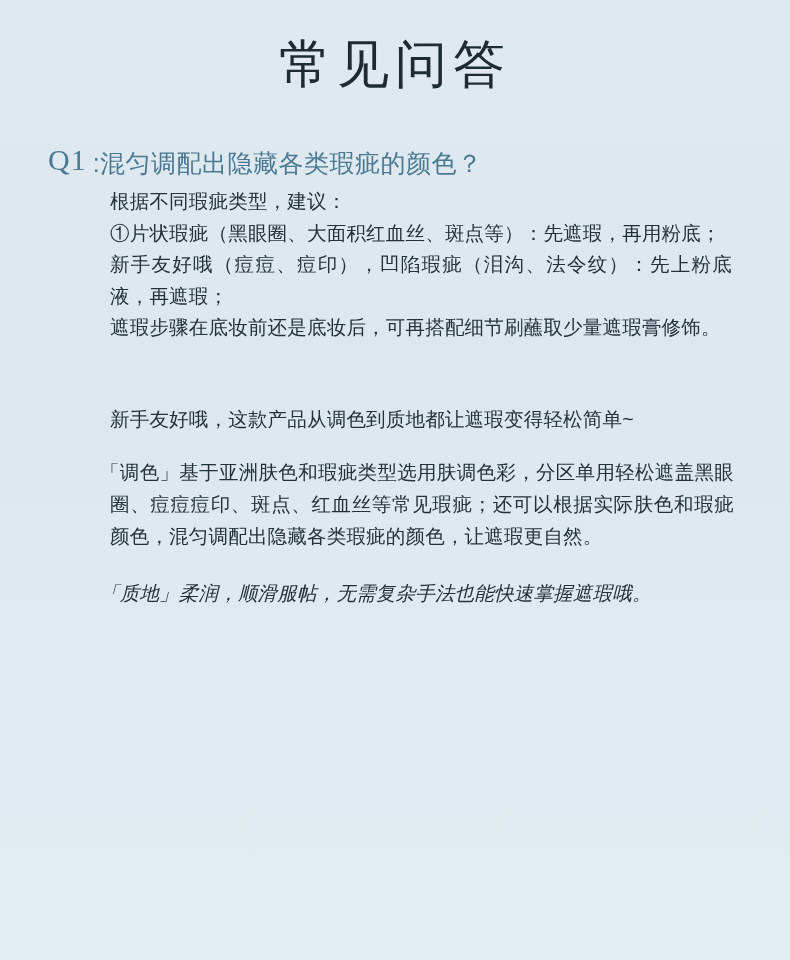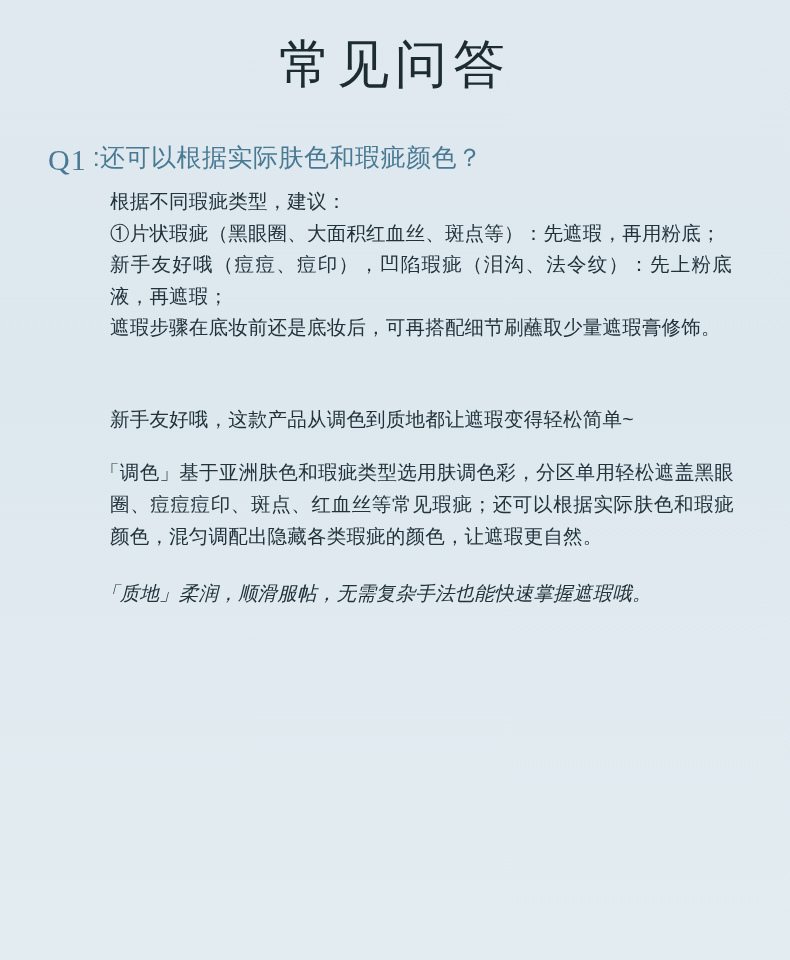--- a/index.html
+++ b/index.html
@@ -32,21 +32,21 @@
   }
   .qa-list {
     margin-top: 42px;
     padding: 0 48px 0 48px;
   }
   .qa-block {
     margin-bottom: 6px;
   }
   .q-row {
     display: flex;
-    align-items: flex-start;
+    align-items: flex-end;
     margin-bottom: 8px;
   }
   .q-label {
     font-family: "Liberation Serif", serif;
     font-size: 30px;
     color: #4a7a93;
     line-height: 1.2;
     letter-spacing: 1px;
     white-space: nowrap;
   }
@@ -91,21 +91,21 @@
 
 <div class="page">
 
   <div class="title">常见问答</div>
 
   <div class="qa-list">
 
     <div class="qa-block">
       <div class="q-row">
         <span class="q-label">Q1</span>
-        <span class="q-text">:还可以根据实际肤色和瑕疵颜色？</span>
+        <span class="q-text">:混匀调配出隐藏各类瑕疵的颜色？</span>
       </div>
       <div class="answer">
         <p>根据不同瑕疵类型，建议：</p>
         <p>①片状瑕疵（黑眼圈、大面积红血丝、斑点等）：先遮瑕，再用粉底；</p>
         <p>新手友好哦（痘痘、痘印），凹陷瑕疵（泪沟、法令纹）：先上粉底液，再遮瑕；</p>
         <p>遮瑕步骤在底妆前还是底妆后，可再搭配细节刷蘸取少量遮瑕膏修饰。</p>
       </div>
     </div>
 
     <div class="spacer-q1"></div>

